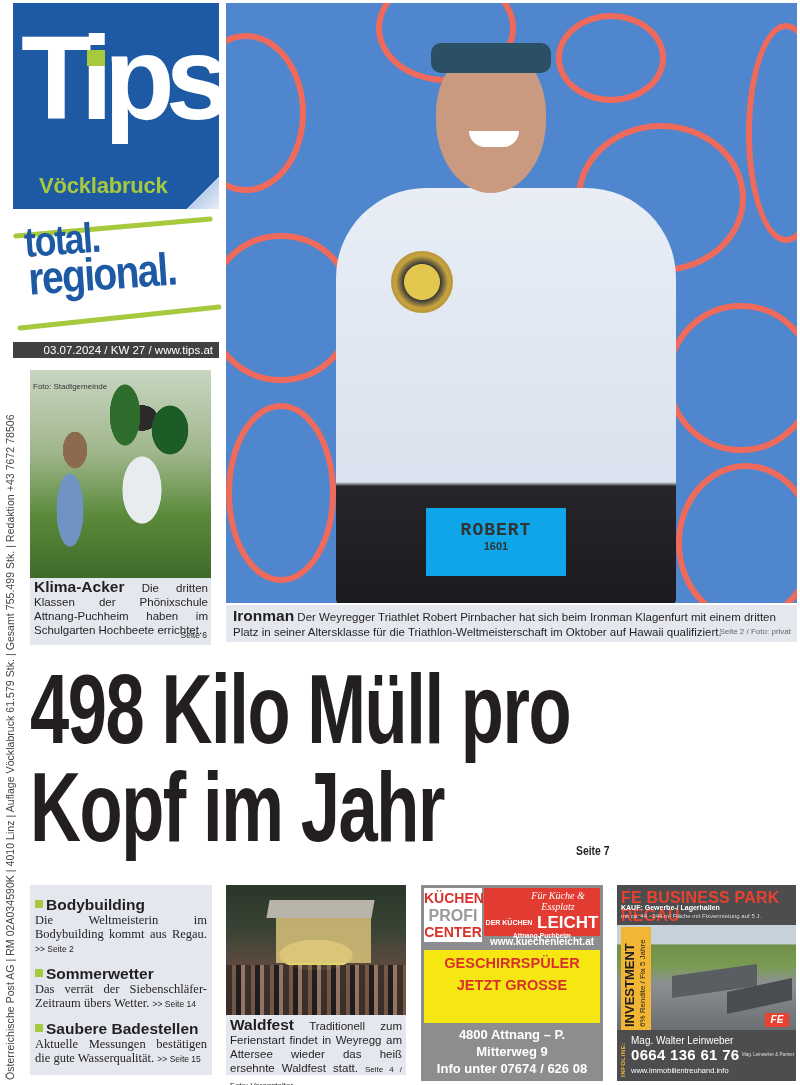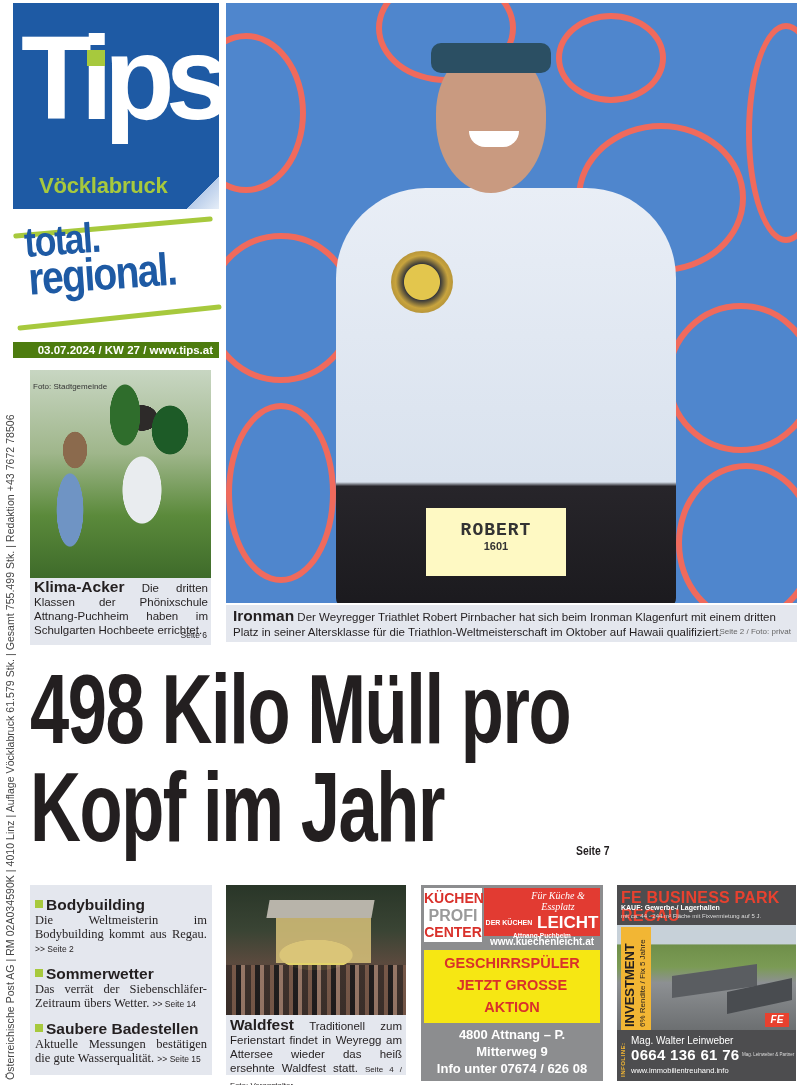--- a/index.html
+++ b/index.html
@@ -38,22 +38,22 @@
   .slogan .s2 { left: 4px; top: 100px; width: 205px; transform: rotate(-6deg); }
   .slogan .txt {
     position: absolute; left: 10px; top: 10px; font-weight: bold; color: #1e5aa4;
     font-size: 42px; line-height: 36px; letter-spacing: -2px; transform: rotate(-4deg) scaleX(0.85);
     transform-origin: left top; font-family: "Liberation Sans", sans-serif;
   }
   .slogan .txt span { display: block; }
   .slogan .txt span:nth-child(2) { margin-left: 2px; font-size: 46px; }
 
   .dateline {
-    position: absolute; left: 13px; top: 342px; width: 206px; height: 16px; background: #4d7c0f;
-    color: #fff; font-weight: bold; font-size: 11.5px; line-height: 16px; text-align: right; padding-right: 6px;
+    position: absolute; left: 13px; top: 342px; width: 206px; height: 16px; background: #404040;
+    color: #fff; font-weight: normal; font-size: 11.5px; line-height: 16px; text-align: right; padding-right: 6px;
   }
 
   
   .klima { position: absolute; left: 30px; top: 370px; width: 181px; height: 275px; background: #e4e7ee; }
   .klima .photo {
     position: absolute; left: 0; top: 0; width: 181px; height: 208px;
     background:
       radial-gradient(ellipse 30px 40px at 140px 60px, #1d5b27 60%, transparent 62%),
       radial-gradient(ellipse 25px 50px at 95px 45px, #2f6d2c 60%, transparent 62%),
       radial-gradient(ellipse 20px 30px at 45px 80px, #8b6a4d 60%, transparent 62%),
@@ -82,21 +82,21 @@
     position: absolute; left: 210px; top: 45px; width: 110px; height: 145px;
     background: #c99a80; border-radius: 45% 45% 50% 50%;
   }
   .hero .band { position: absolute; left: 205px; top: 40px; width: 120px; height: 30px; background: #2b4f63; border-radius: 10px; }
   .hero .smile { position: absolute; left: 243px; top: 128px; width: 50px; height: 16px; background: #fff; border-radius: 0 0 25px 25px; }
   .hero .medal {
     position: absolute; left: 165px; top: 248px; width: 62px; height: 62px; border-radius: 50%;
     background: radial-gradient(circle, #e3c64d 40%, #3a3a3a 42%, #c8a43e 60%, #8a6e2d 100%);
   }
   .hero .bib {
-    position: absolute; left: 200px; top: 505px; width: 140px; height: 68px; background: #fef9c3;
+    position: absolute; left: 200px; top: 505px; width: 140px; height: 68px; background: #0ea5e9;
     text-align: center; font-weight: bold; color: #333;
   }
   .hero .bib .name { font-size: 18px; letter-spacing: 1px; padding-top: 12px; font-family: "Liberation Mono", monospace; }
   .hero .bib .num { font-size: 11px; }
 
   .hero-caption {
     position: absolute; left: 226px; top: 605px; width: 571px; height: 37px; background: #e4e7ee;
     font-size: 11.5px; line-height: 15px; padding: 3px 6px 0 7px; color: #231f20;
   }
   .hero-caption b { font-size: 15.5px; }
@@ -277,21 +277,20 @@
   </div>
   <div class="red">
     <div class="script">Für Küche &amp; Essplatz</div>
     <div class="brand"><small>DER KÜCHEN</small> <span>LEICHT</span></div>
     <div class="place">Attnang-Puchheim</div>
   </div>
   <div class="url">www.kuechenleicht.at</div>
   <div class="yellow">
     <div>GESCHIRRSPÜLER</div>
     <div>JETZT GROSSE</div>
-    <div>AKTION</div>
   </div>
   <div class="addr">
     <div>4800 Attnang – P.</div>
     <div>Mitterweg 9</div>
     <div>Info unter 07674 / 626 08</div>
   </div>
 </div>
 
 <div class="fead">
   <div class="title">FE BUSINESS PARK REGAU</div>

